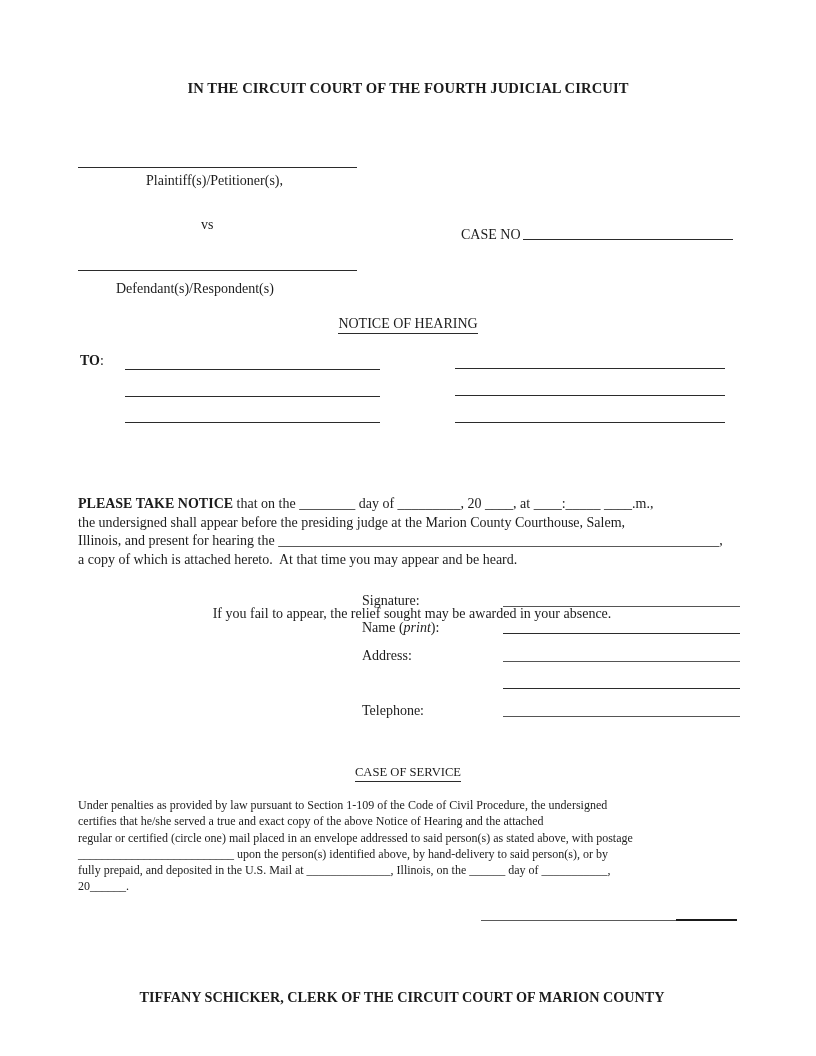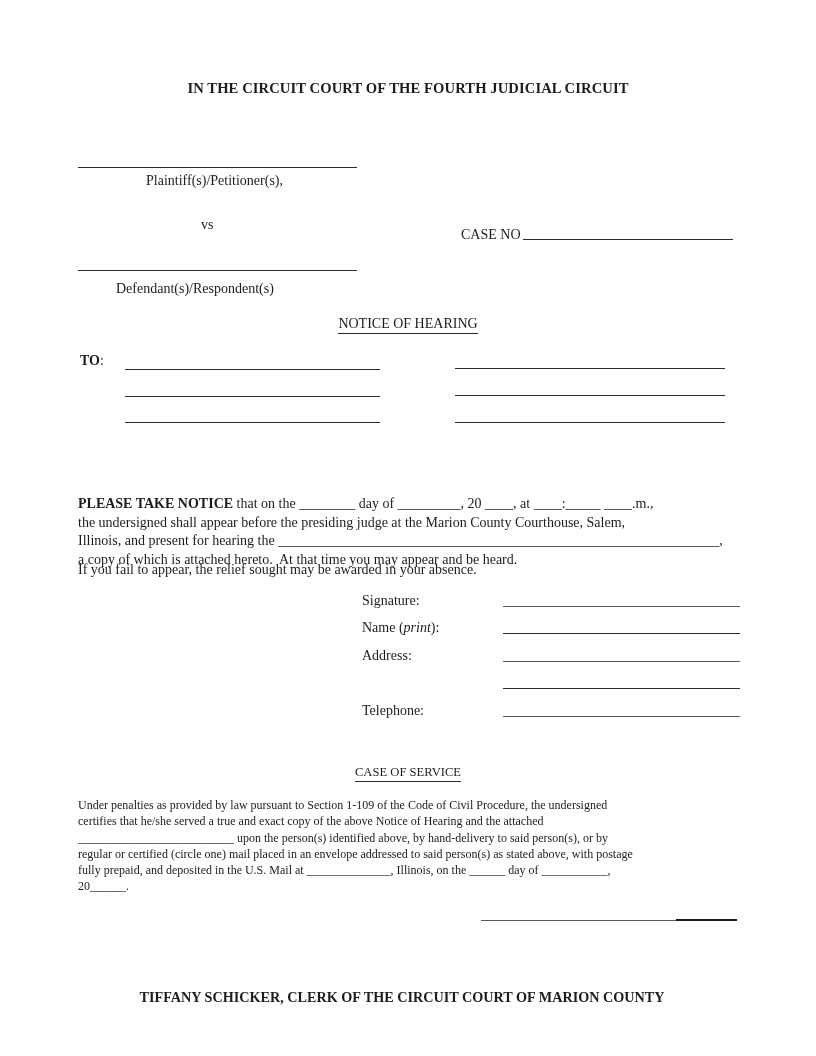--- a/index.html
+++ b/index.html
@@ -65,21 +65,21 @@
   <div class="rule" style="top:395px; left:455px; width:270px;"></div>
   <div class="rule" style="top:422px; left:455px; width:270px;"></div>
 
   <div class="abs body-text" style="top:463px; left:78px; width:668px;">
     <div class="pre"><span class="bold">PLEASE TAKE NOTICE</span><span> that on the ________ day of _________, 20 ____, at ____:_____ ____.m.,</span></div>
     <div class="pre">the undersigned shall appear before the presiding judge at the Marion County Courthouse, Salem,</div>
     <div class="pre">Illinois, and present for hearing the _______________________________________________________________,</div>
     <div class="pre">a copy of which is attached hereto.  At that time you may appear and be heard.</div>
   </div>
 
-  <div class="abs body-text" style="top:529px; left:78px; width:668px;">If you fail to appear, the relief sought may be awarded in your absence.</div>
+  <div class="abs body-text" style="top:573px; left:78px; width:668px;text-align:center;">If you fail to appear, the relief sought may be awarded in your absence.</div>
 
   <div class="abs sig-label" style="top:593px; left:362px;">Signature:</div>
   <div class="rule" style="top:606px; left:503px; width:237px; border-color:#555;"></div>
 
   <div class="abs sig-label" style="top:620px; left:362px;"><span>Name (</span><span class="italic">print</span><span>):</span></div>
   <div class="rule" style="top:633px; left:503px; width:237px;"></div>
 
   <div class="abs sig-label" style="top:648px; left:362px;">Address:</div>
   <div class="rule" style="top:661px; left:503px; width:237px; border-color:#555;"></div>
 
@@ -88,22 +88,22 @@
   <div class="abs sig-label" style="top:703px; left:362px;">Telephone:</div>
   <div class="rule" style="top:716px; left:503px; width:237px; border-color:#555;"></div>
 
   <div class="abs center" style="top:765px; font-size:12.6px;">
     <span class="section-title">CASE OF SERVICE</span>
   </div>
 
   <div class="abs proof-text" style="top:797px; left:78px; width:668px;">
     <div class="pre">Under penalties as provided by law pursuant to Section 1-109 of the Code of Civil Procedure, the undersigned</div>
     <div class="pre">certifies that he/she served a true and exact copy of the above Notice of Hearing and the attached</div>
+    <div class="pre">regular or certified (circle one) mail placed in an envelope addressed to said person(s) as stated above, with postage</div>
     <div class="pre">__________________________ upon the person(s) identified above, by hand-delivery to said person(s), or by</div>
-    <div class="pre">regular or certified (circle one) mail placed in an envelope addressed to said person(s) as stated above, with postage</div>
     <div class="pre">fully prepaid, and deposited in the U.S. Mail at ______________, Illinois, on the ______ day of ___________,</div>
     <div class="pre">20______.</div>
   </div>
 
   <div class="rule" style="top:920px; left:481px; width:196px; border-bottom:1.3px solid #5a5a5a;"></div>
   <div class="rule" style="top:919px; left:676px; width:61px; border-bottom:2.6px solid #1a1a1a;"></div>
 
   <div class="abs center bold" style="top:989px; right:12px; font-size:14.2px;">TIFFANY SCHICKER, CLERK OF THE CIRCUIT COURT OF MARION COUNTY</div>
 
 </div>

